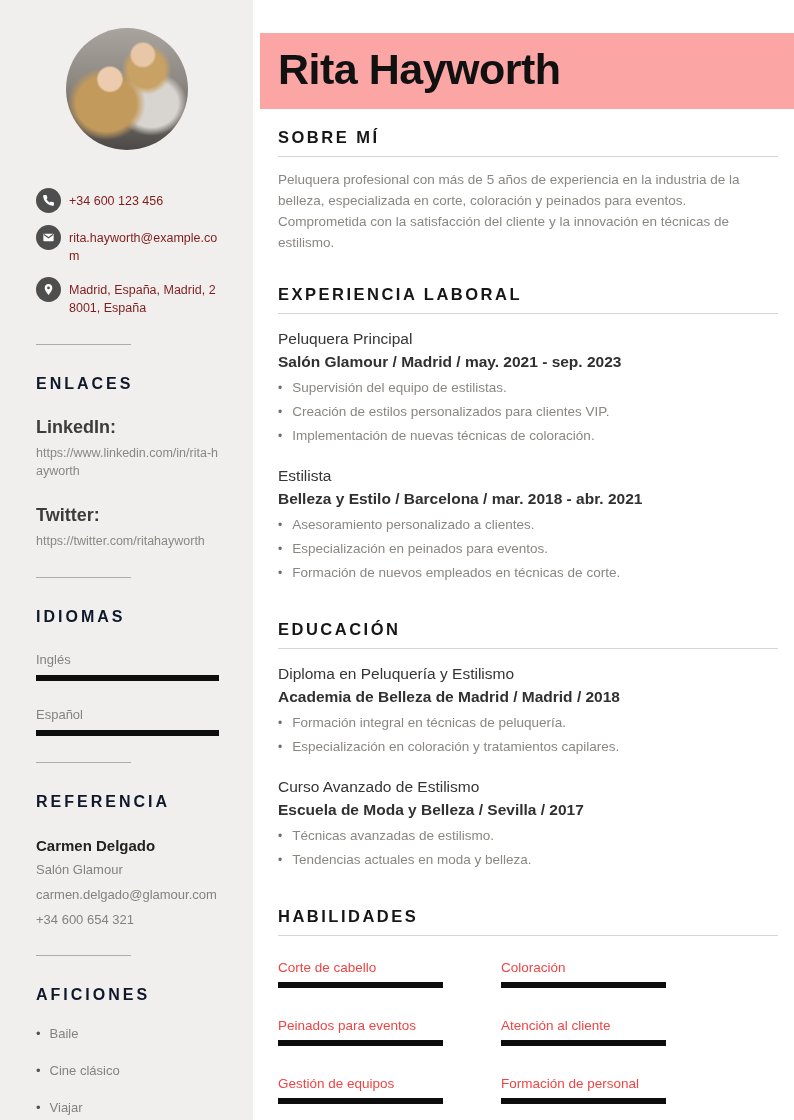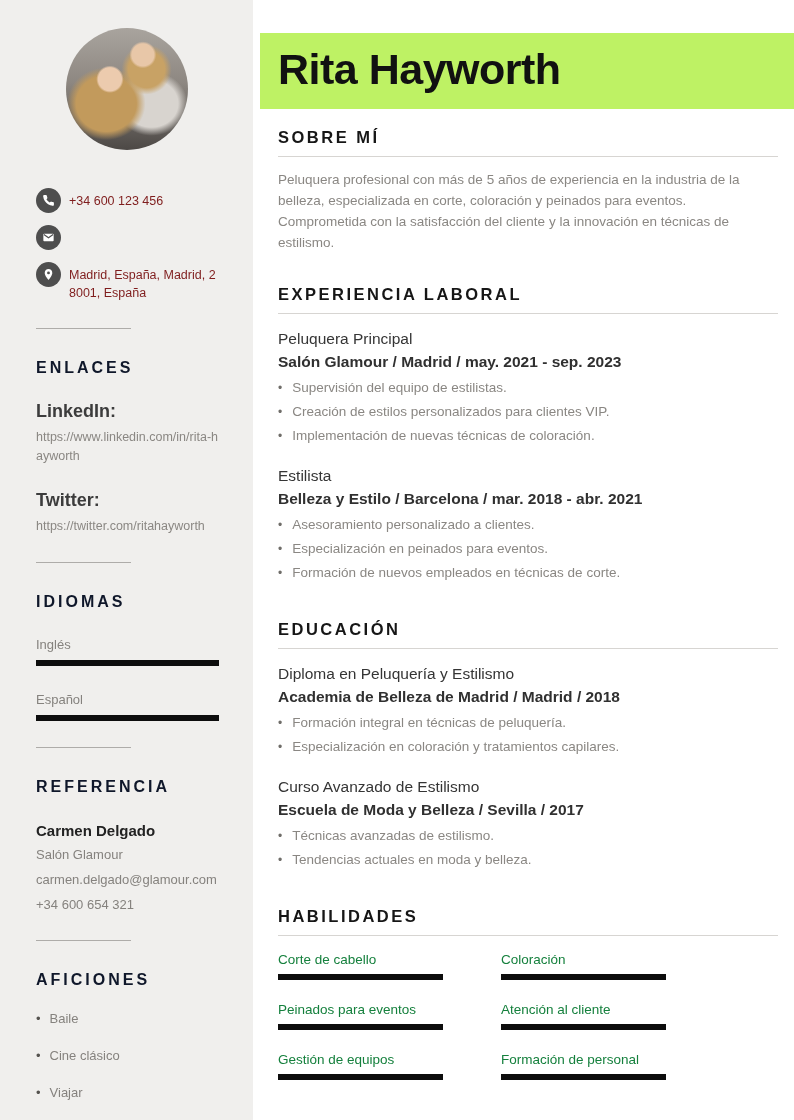--- a/index.html
+++ b/index.html
@@ -56,21 +56,21 @@
   .lang-bar{height:6px;background:#0d0d0d;margin-top:8px;width:183px;}
   .ref-name{margin-top:26px;font-size:15px;font-weight:700;color:#222;}
   .ref-line{margin-top:7px;font-size:13px;color:#85827e;width:186px;word-break:break-all;line-height:1.4;}
   .hobby{margin-top:22px;font-size:13px;color:#85827e;}
   .hobby::before{content:"•";margin-right:9px;color:#55534f;}
 
   
   .main{flex:1;box-sizing:border-box;position:relative;background:#ffffff;}
   .band{
     margin:33px 0 0 7px;
-    background:#bef264;
+    background:#fca5a5;
     padding:12px 0 16px 18px;
   }
   .name{
     margin:0;font-size:43px;line-height:1.12;font-weight:700;
     letter-spacing:-0.5px;color:#111111;
   }
   .subtitle{
     margin-top:9px;font-size:13px;letter-spacing:4.5px;color:#2b2b2b;font-weight:500;
   }
   .content{padding:0 16px 0 25px;}
@@ -88,21 +88,21 @@
   .entry{margin-top:16px;}
   .entry + .entry{margin-top:24px;}
   .entry-title{font-size:15.5px;color:#353535;font-weight:500;}
   .entry-meta{margin-top:5px;font-size:15.5px;color:#303030;font-weight:700;}
   .ebullet{margin-top:9px;font-size:13.5px;color:#8a8783;}
   .ebullet::before{content:"•";margin-right:10px;color:#6f6d69;font-size:12px;}
   .skills-grid{
     margin-top:16px;display:grid;grid-template-columns:223px 223px;
     row-gap:22px;
   }
-  .skill-label{font-size:13.5px;color:#15803d;}
+  .skill-label{font-size:13.5px;color:#ef4444;margin-top:8px;}
   .skill-bar{margin-top:7px;width:165px;height:6px;background:#0d0d0d;}
 </style>
 </head>
 <body>
 
 <div class="page">
 
   <aside class="sidebar">
 
     <div class="photo-wrap">
@@ -118,20 +118,21 @@
         </span>
         <span class="ctext">+34 600 123 456</span>
       </div>
       <div class="contact-row">
         <span class="cicon">
           <svg width="13" height="13" viewBox="0 0 24 24">
               <rect x="2.5" y="5" width="19" height="14" rx="1.5" fill="#ffffff"></rect>
               <path d="M3.5 6.5 12 12.5l8.5-6" stroke="#4e4e4e" stroke-width="2" fill="none"></path>
             </svg>
         </span>
+        <span class="ctext">rita.hayworth@example.com</span>
       </div>
       <div class="contact-row">
         <span class="cicon">
           <svg width="13" height="13" viewBox="0 0 24 24">
               <path fill="#ffffff" d="M12 2C8.1 2 5 5.1 5 9c0 5.2 7 13 7 13s7-7.8 7-13c0-3.9-3.1-7-7-7z"></path>
               <circle cx="12" cy="9" r="2.6" fill="#4e4e4e"></circle>
             </svg>
         </span>
         <span class="ctext">Madrid, España, Madrid, 28001, España</span>
       </div>

